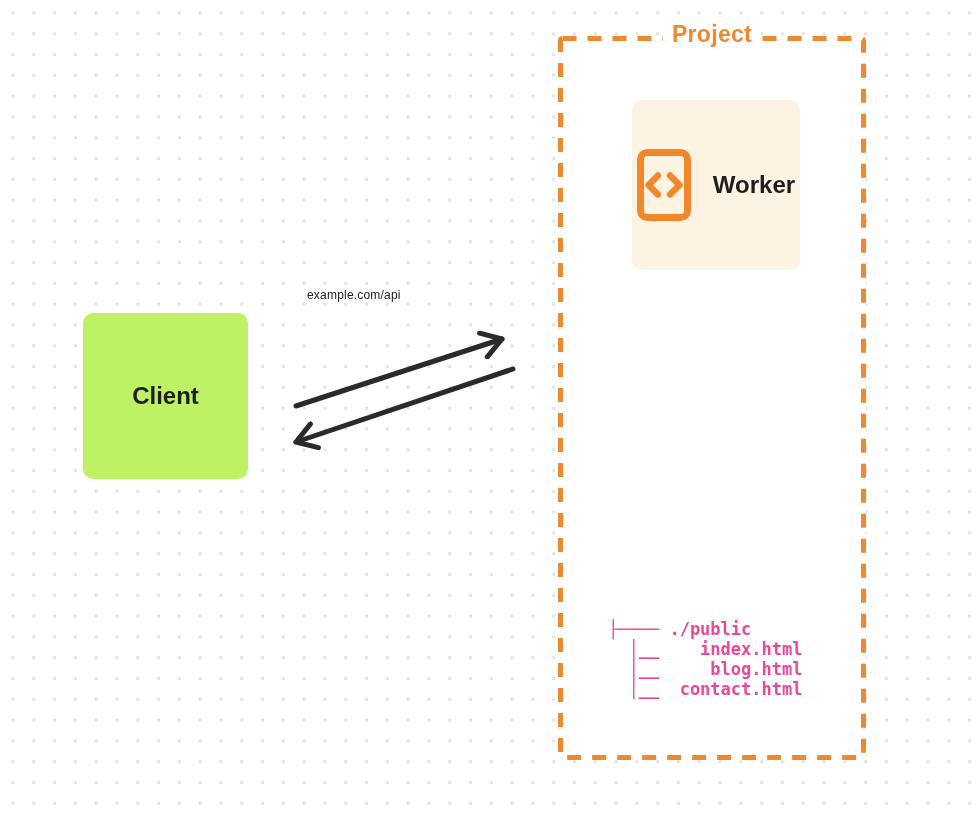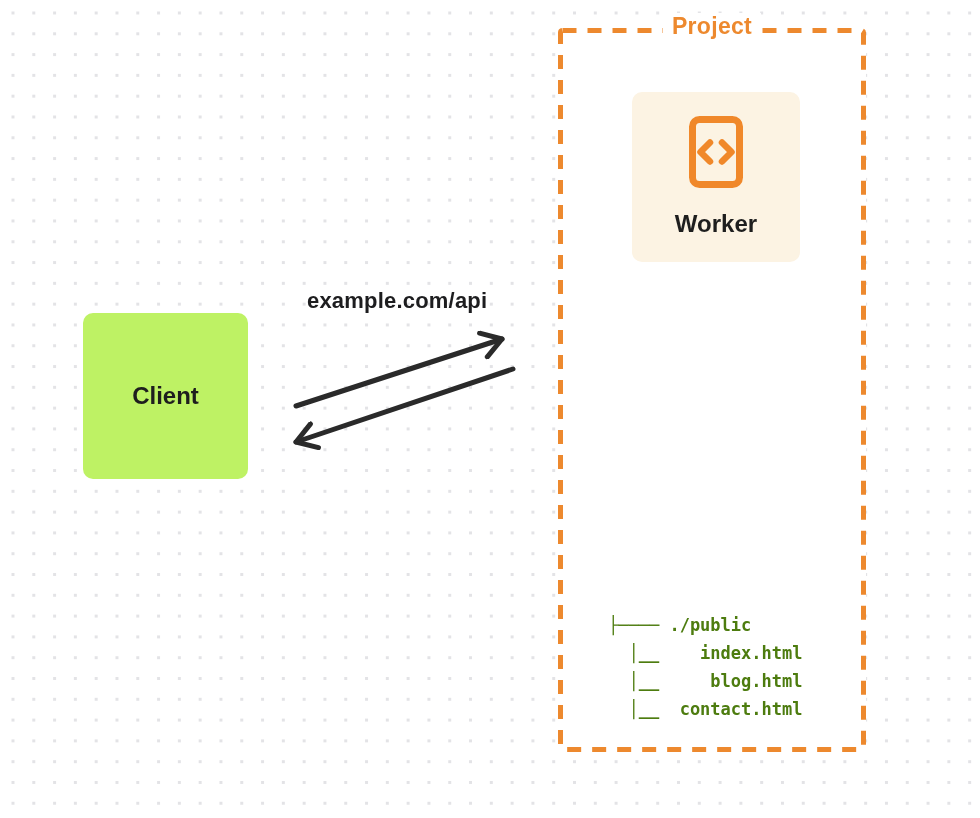--- a/index.html
+++ b/index.html
@@ -26,57 +26,57 @@
     width: 165px; height: 166px;
     background: #bef264;
     border-radius: 10px;
     display: flex; align-items: center; justify-content: center;
   }
   .card-label {
     font-size: 24px; font-weight: 700; color: #1e1e1e;
   }
   .api-label {
     position: absolute; left: 307px; top: 288px;
-    font-size: 22px; font-weight: 700; color: #1d1d1f;
+    font-size: 12px; font-weight: 400; color: #1d1d1f;
     letter-spacing: 0.2px;
   }
   .project-group {
-    position: absolute; left: 558px; top: 28px;
+    position: absolute; left: 558px; top: 36px;
     width: 308px; height: 724px;
     background: #ffffff;
   }
   .project-border { position: absolute; inset: 0; }
   .project-title {
     position: absolute; top: -15px; left: 50%;
     transform: translateX(-50%);
     background: #ffffff;
     padding: 0 9px;
     font-size: 23px; font-weight: 700;
     color: #ed892e;
     letter-spacing: 0.3px;
     white-space: nowrap;
   }
   .inner-card {
     position: absolute;
     width: 168px;
     background: #fcf3e3;
     border-radius: 10px;
-    display: flex; flex-direction: column;
+    display: flex; 
     align-items: center; justify-content: center;
     gap: 22px;
   }
   .worker-card { left: 74px; top: 64px; height: 170px; }
   .assets-card { left: 69px; top: 415px; height: 164px; }
   .file-tree {
     position: absolute; left: 50px; top: 583px;
     margin: 0;
     font-family: "DejaVu Sans Mono", monospace;
-    font-size: 17px; line-height: 28px;
+    font-size: 17px; line-height: 20px;
     font-weight: 700;
-    color: #4d7c0f;
+    color: #ec4899;
     white-space: pre;
   }
 </style>
 </head>
 <body>
 
 <div class="dot-grid"></div>
 
 <svg class="arrows-layer" width="980" height="818" viewBox="0 0 980 818">
   <defs>

